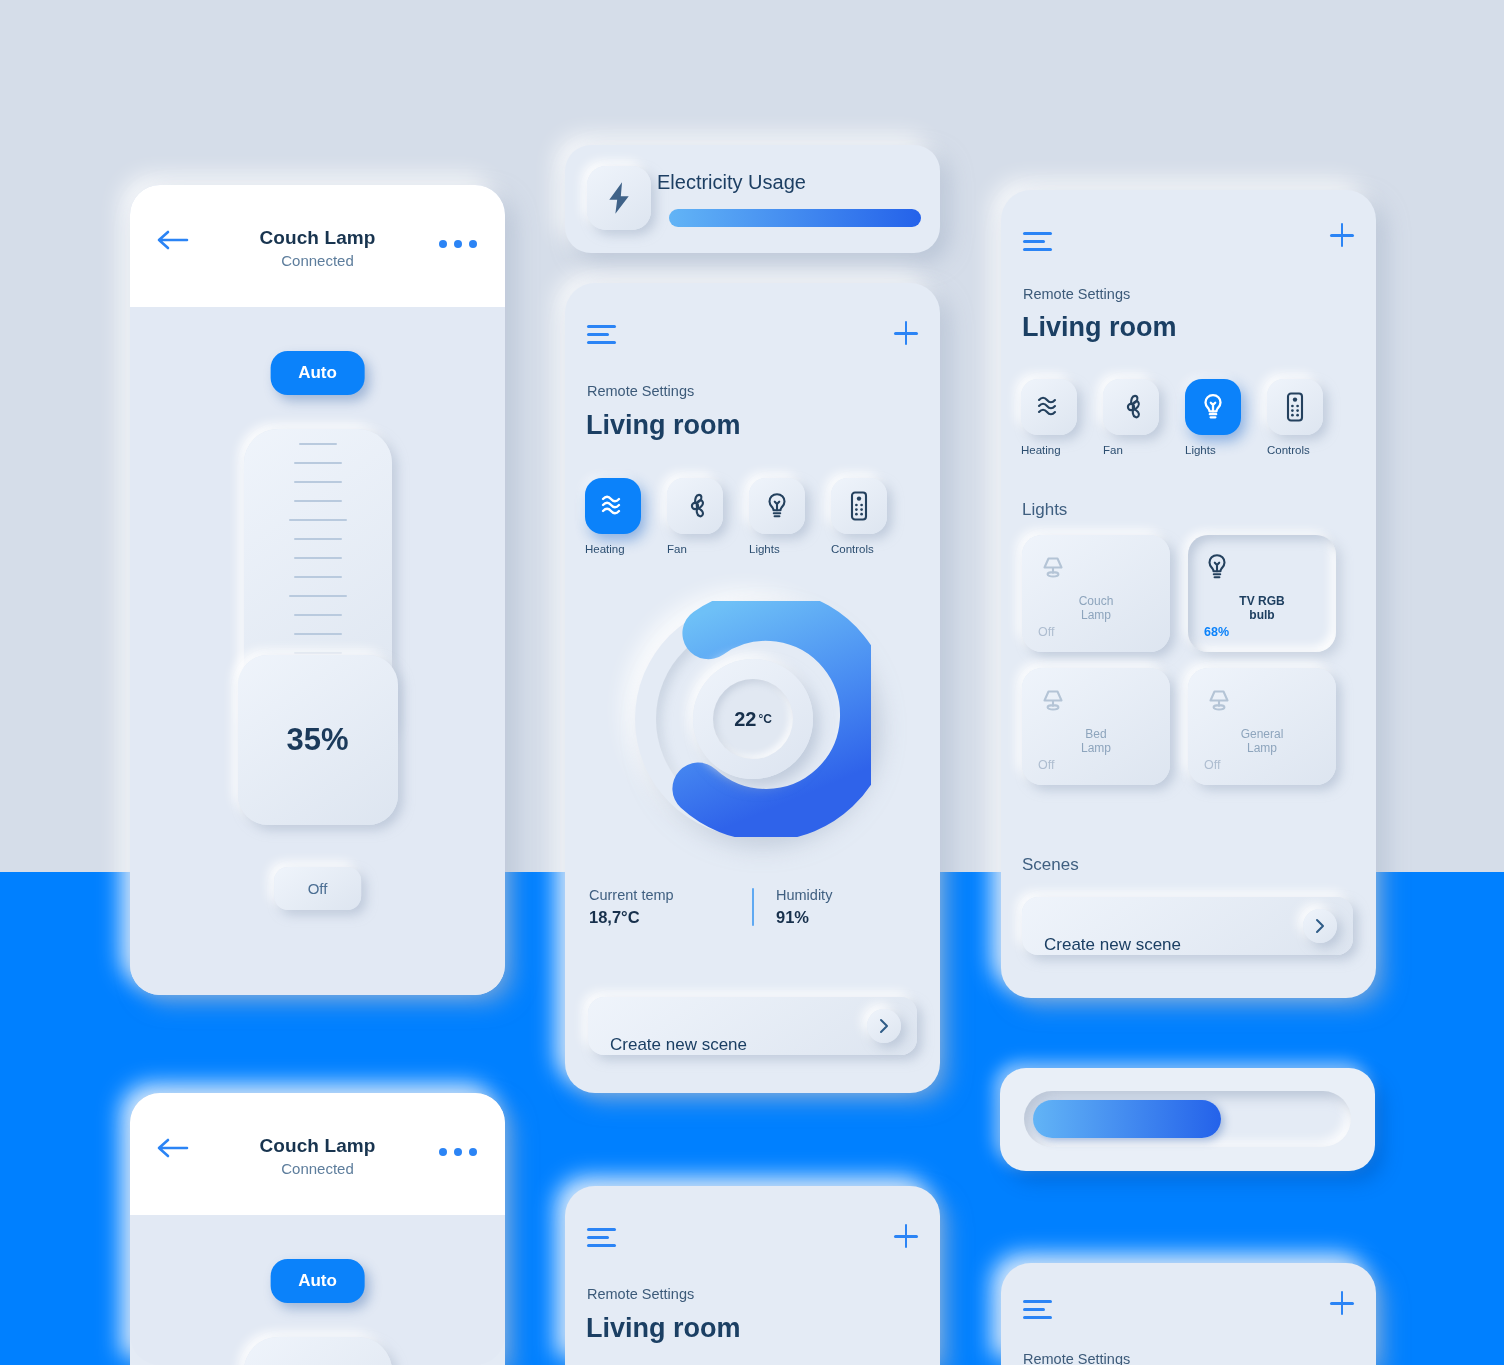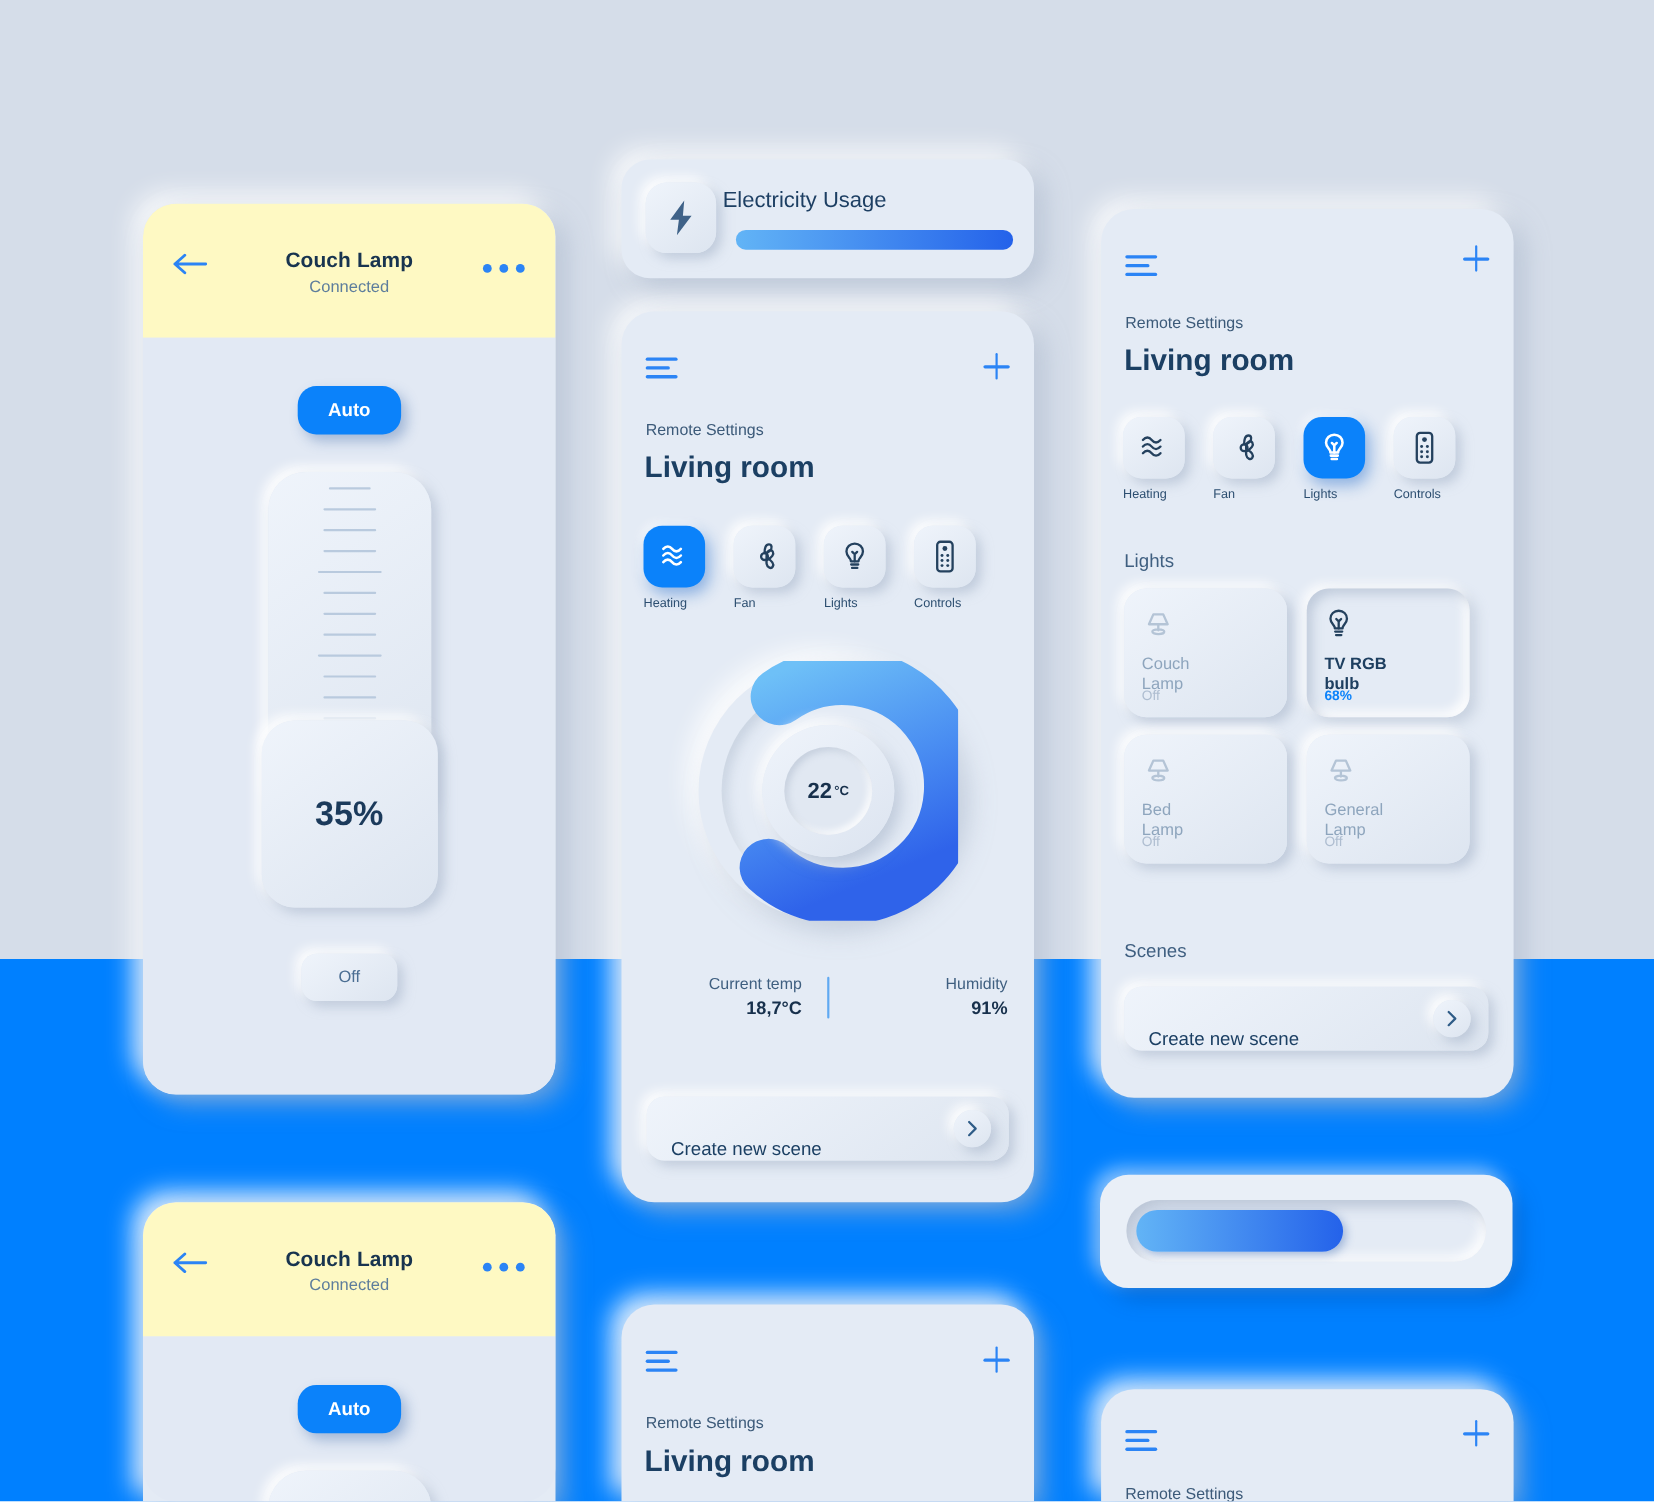--- a/index.html
+++ b/index.html
@@ -26,21 +26,21 @@
     box-shadow: 5px 5px 11px rgba(163,177,198,0.55), -5px -5px 11px rgba(255,255,255,0.95);
   }
   .ic-stroke { stroke: #24415e; fill: none; stroke-width: 2.1; stroke-linecap: round; stroke-linejoin: round; }
   .ic-stroke-l { stroke: #b4c4d6; fill: none; stroke-width: 2.1; stroke-linecap: round; stroke-linejoin: round; }
   .ic-white { stroke: #ffffff; fill: none; stroke-width: 2.3; stroke-linecap: round; stroke-linejoin: round; }
 
   
   .lamp-panel { left: 130px; width: 375px; overflow: hidden; }
   .lamp-head {
     position: relative; height: 122px;
-    background: #fef9c3;
+    background: #ffffff;
     border-radius: 30px 30px 0 0;
   }
   .back-arrow { position: absolute; left: 26px; top: 44px; cursor: pointer; }
   .lamp-title-wrap { position: absolute; left: 0; right: 0; top: 42px; text-align: center; }
   .lamp-title { font-size: 19px; font-weight: bold; color: #18344f; letter-spacing: .1px; }
   .lamp-sub { font-size: 15px; color: #5d7governor; }
   .lamp-sub { color: #5d7d9c; margin-top: 3px; }
   .dots { position: absolute; right: 28px; top: 55px; display: flex; gap: 7px; cursor: pointer; }
   .dots i { width: 8px; height: 8px; border-radius: 50%; background: #2b84f5; display: block; }
   .lamp-body {
@@ -133,21 +133,21 @@
     position: absolute; left: 78px; top: 78px; width: 80px; height: 80px; border-radius: 50%;
     background: #e1e8f2;
     box-shadow: inset 3px 3px 7px rgba(163,177,198,0.45), inset -3px -3px 7px rgba(255,255,255,0.9);
     display: flex; align-items: center; justify-content: center;
   }
   .dial-val { font-size: 20px; font-weight: bold; color: #17304c; }
   .dial-unit { font-size: 12px; font-weight: bold; color: #17304c; margin-left: 2px; vertical-align: super; }
   .dial-arc { position: absolute; left: 0; top: 0; }
 
   .stats { position: absolute; display: flex; align-items: center; }
-  .stat { text-align: right; width: 140px; }
+  .stat { text-align: left; width: 140px; }
   .stat-lab { font-size: 14.5px; color: #3f5f80; }
   .stat-val { font-size: 16.5px; font-weight: bold; color: #17304c; margin-top: 5px; }
   .stat-div { width: 2px; height: 38px; background: #5fa9f2; border-radius: 1px; }
 
   .scene-btn {
     position: absolute; height: 58px; border-radius: 16px;
     display: flex; align-items: flex-end; cursor: pointer;
   }
   .scene-btn span { margin-left: 22px; font-size: 17px; color: #1b3f63; }
   .chev {
@@ -160,21 +160,21 @@
   .light-grid { position: absolute; display: grid; grid-template-columns: 148px 148px; gap: 16px 18px; }
   .light-card {
     height: 117px; border-radius: 20px; padding: 17px 16px 0 16px;
     position: relative; cursor: pointer;
   }
   .light-card.on {
     background: #e4ebf5;
     box-shadow: inset 5px 5px 10px rgba(163,177,198,0.55), inset -5px -5px 10px rgba(255,255,255,0.95),
                 5px 5px 12px rgba(163,177,198,0.45), -4px -4px 10px rgba(255,255,255,0.9);
   }
-  .lc-name { margin-top: 8px; font-size: 15px; line-height: 1.18; color: #8ea5bd; font-weight: normal; }
+  .lc-name { margin-top: 8px; font-size: 12px; line-height: 1.18; color: #8ea5bd; font-weight: normal; text-align: center; }
   .light-card.on .lc-name { color: #1e3f60; font-weight: bold; }
   .lc-state { position: absolute; left: 16px; bottom: 13px; font-size: 12.5px; color: #aebdd0; }
   .light-card.on .lc-state { color: #0b82fa; font-weight: bold; }
 
   
   #floating-slider {
     position: absolute; left: 1000px; top: 1068px; width: 375px; height: 103px;
     border-radius: 26px;
     background: #e9eff7;
     box-shadow: 8px 10px 20px rgba(0,60,140,0.30), -6px -6px 16px rgba(255,255,255,0.55);

